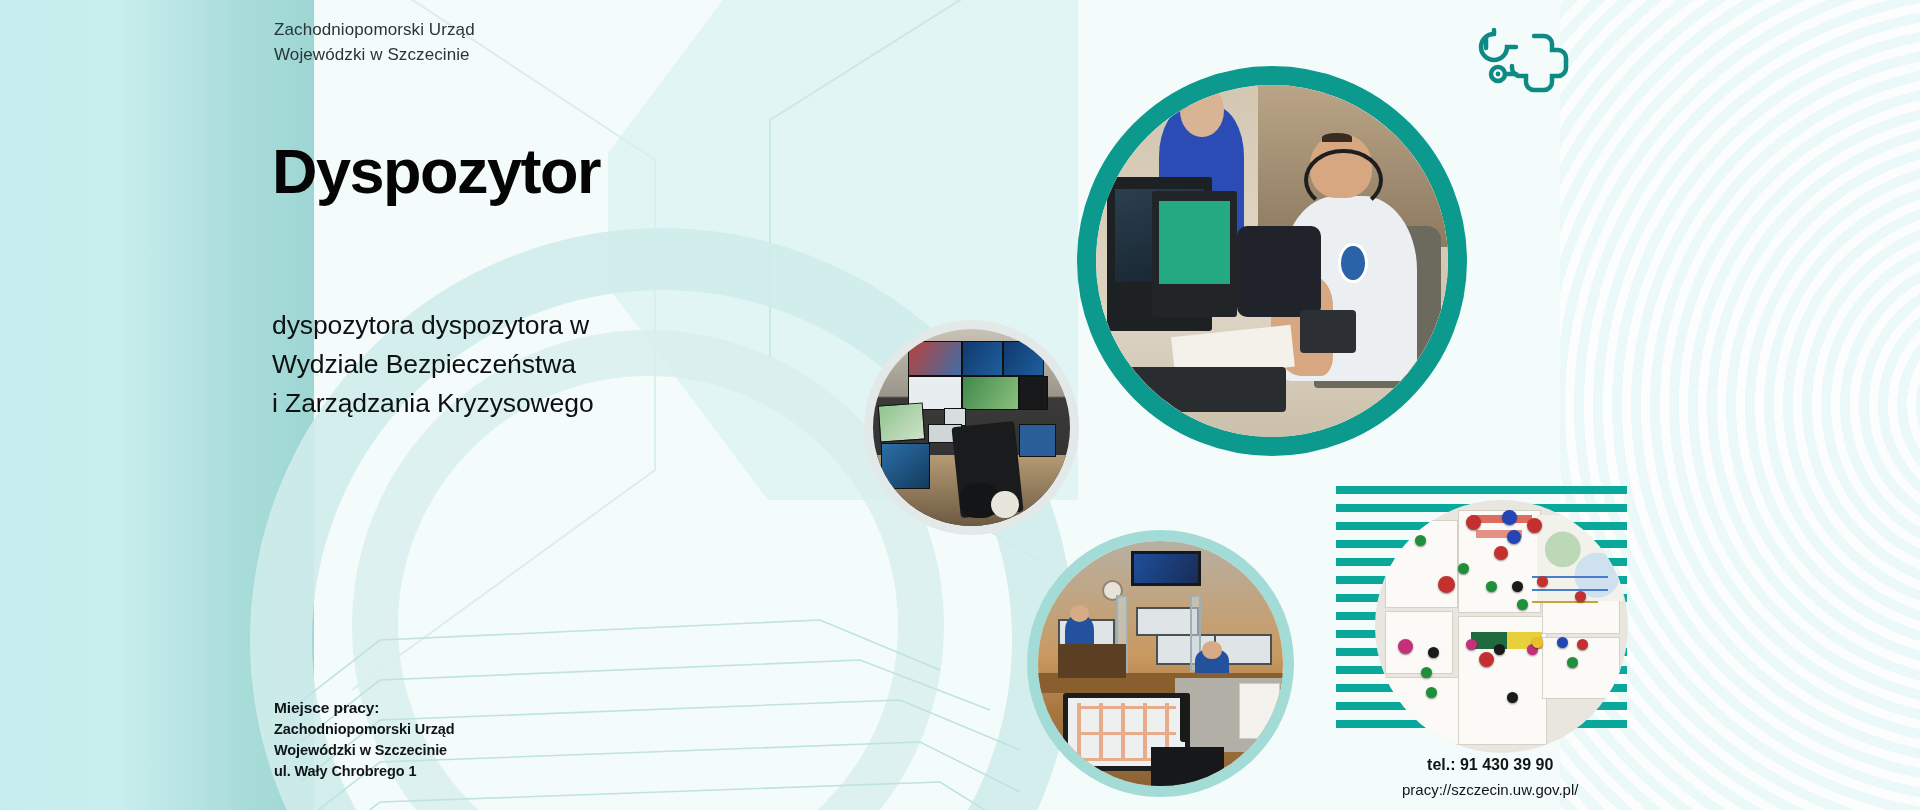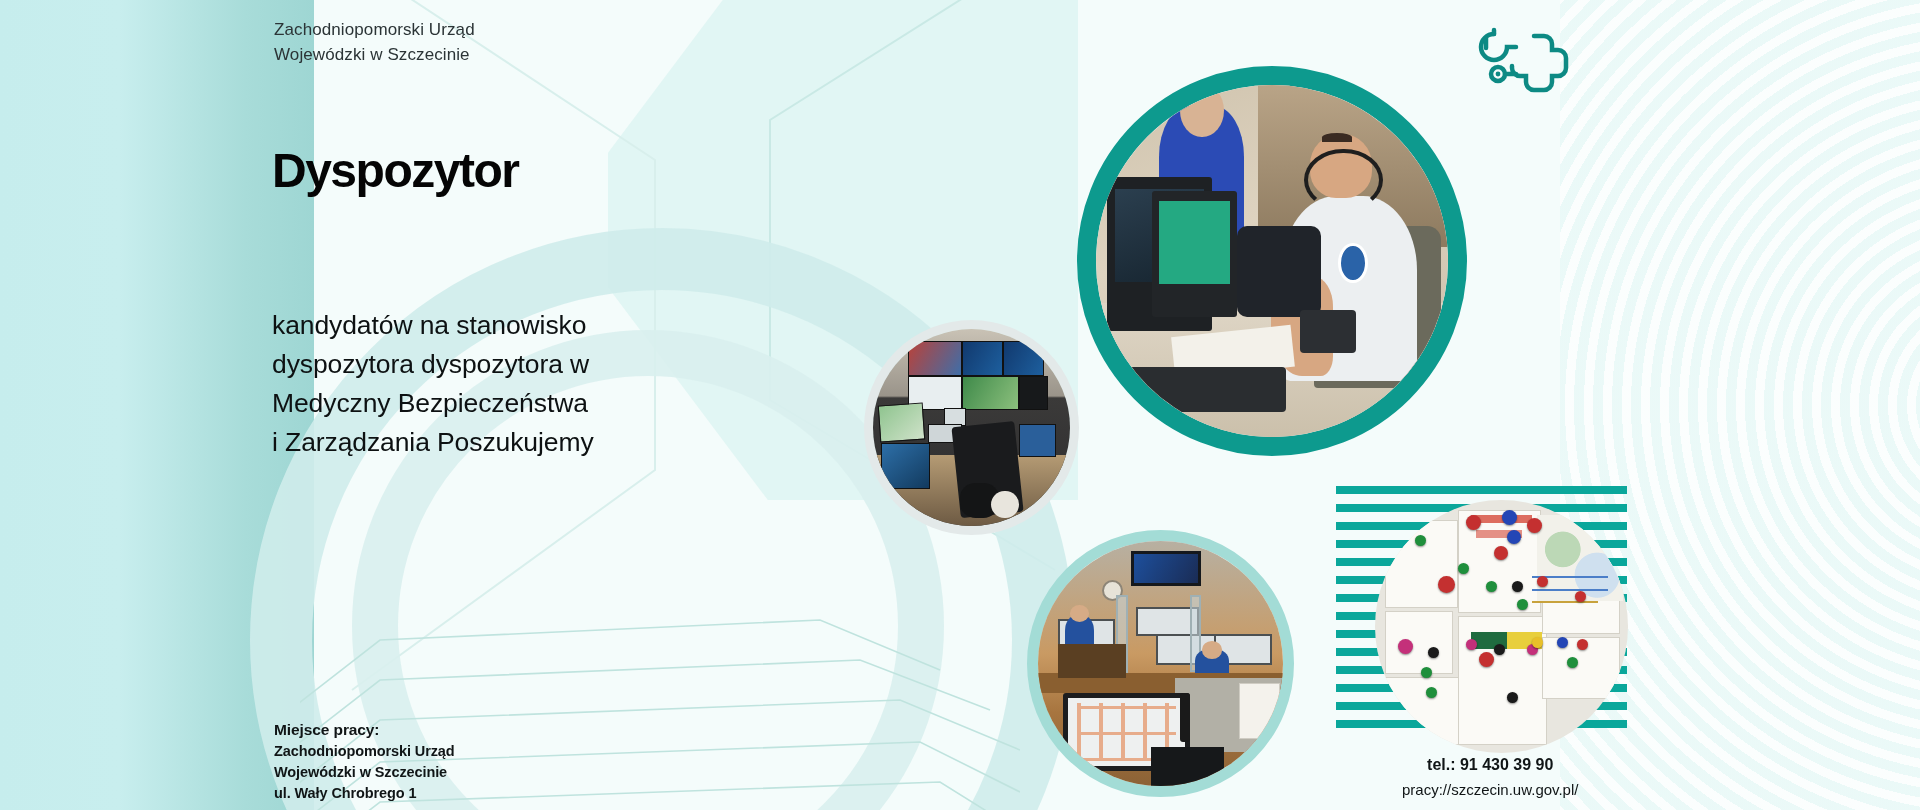--- a/index.html
+++ b/index.html
@@ -41,38 +41,38 @@
   
   .org{
     position:absolute;left:274px;top:17px;
     font-size:17px;line-height:25px;color:#2b3436;font-weight:400;
     letter-spacing:.1px;
   }
 
   
   .title-1{
     position:absolute;left:272px;top:132px;
-    font-size:48px;line-height:78px;font-weight:800;color:#050505;
+    font-size:63px;line-height:78px;font-weight:800;color:#050505;
     letter-spacing:-1.5px;
   }
   .title-2{
     position:absolute;left:272px;top:206px;
     font-size:74px;line-height:78px;font-weight:400;color:#050505;
     letter-spacing:-1.2px;
   }
 
   .lede{
     position:absolute;left:272px;top:306px;width:430px;
     font-size:26.5px;line-height:39px;color:#0d1112;font-weight:400;
     letter-spacing:-.1px;
   }
   .lede div{white-space:nowrap;}
 
   
-  .workplace{position:absolute;left:274px;top:719px;}
+  .workplace{position:absolute;left:274px;top:697px;}
   .workplace .wp-head{font-size:15.5px;font-weight:700;color:#101516;line-height:22px;letter-spacing:-.1px;}
   .workplace .wp-line{font-size:14.5px;font-weight:600;color:#101516;line-height:21px;letter-spacing:-.1px;}
 
   
   .contact{position:absolute;left:1402px;top:752px;text-align:center;}
   .contact .c-tel{font-size:16px;font-weight:700;color:#101516;line-height:26px;}
   .contact .c-url{font-size:15px;font-weight:400;color:#101516;line-height:24px;}
 
   
   .photo{position:absolute;border-radius:50%;overflow:hidden;}
@@ -205,24 +205,23 @@
   </div>
 
   <div class="org">
     <div>Zachodniopomorski Urząd</div>
     <div>Wojewódzki w Szczecinie</div>
   </div>
 
   <div class="title-1">Dyspozytor</div>
 
   <div class="lede">
-    <div>kandydatów na stanowisko</div>
     <div>dyspozytora dyspozytora w</div>
-    <div>Medyczny Bezpieczeństwa</div>
-    <div> i Zarządzania Poszukujemy</div>
+    <div>Wydziale Bezpieczeństwa</div>
+    <div> i Zarządzania Kryzysowego</div>
   </div>
 
   <div class="workplace">
     <div class="wp-head">Miejsce pracy:</div>
     <div class="wp-line">Zachodniopomorski Urząd</div>
     <div class="wp-line">Wojewódzki w Szczecinie</div>
     <div class="wp-line">ul. Wały Chrobrego 1</div>
   </div>
 
   <div class="contact">

